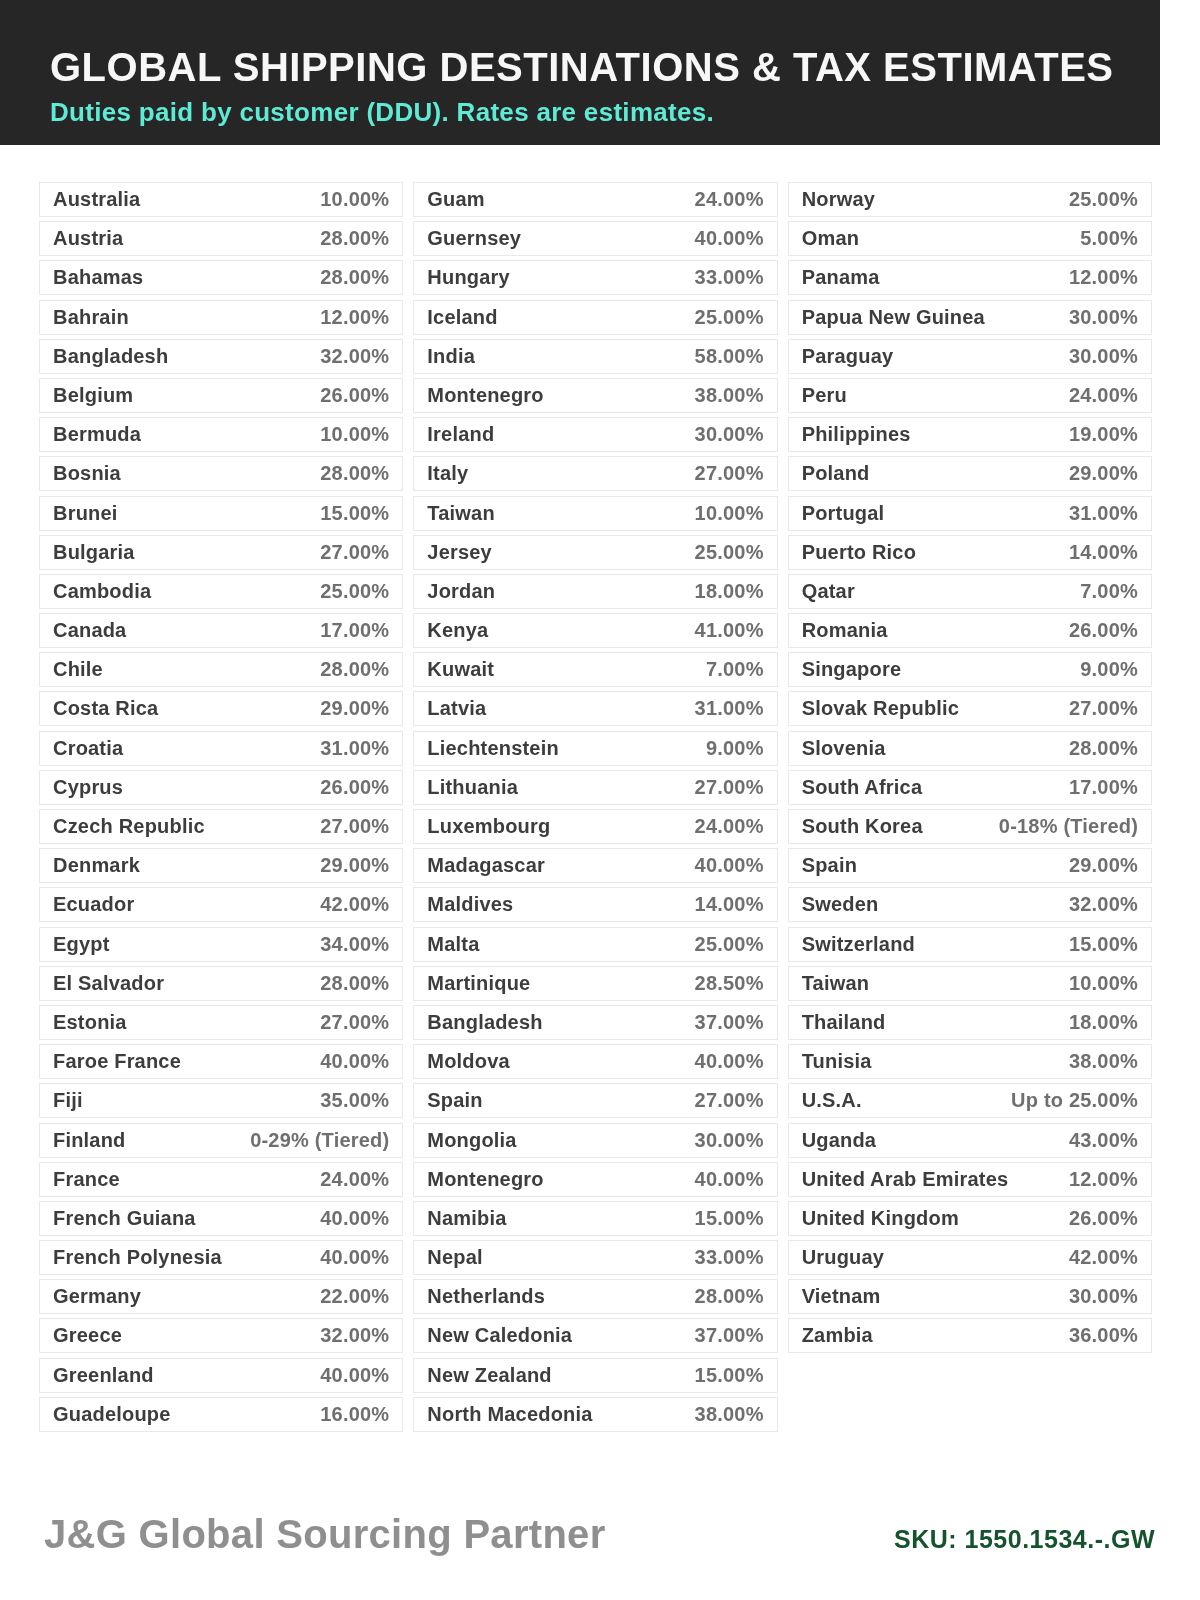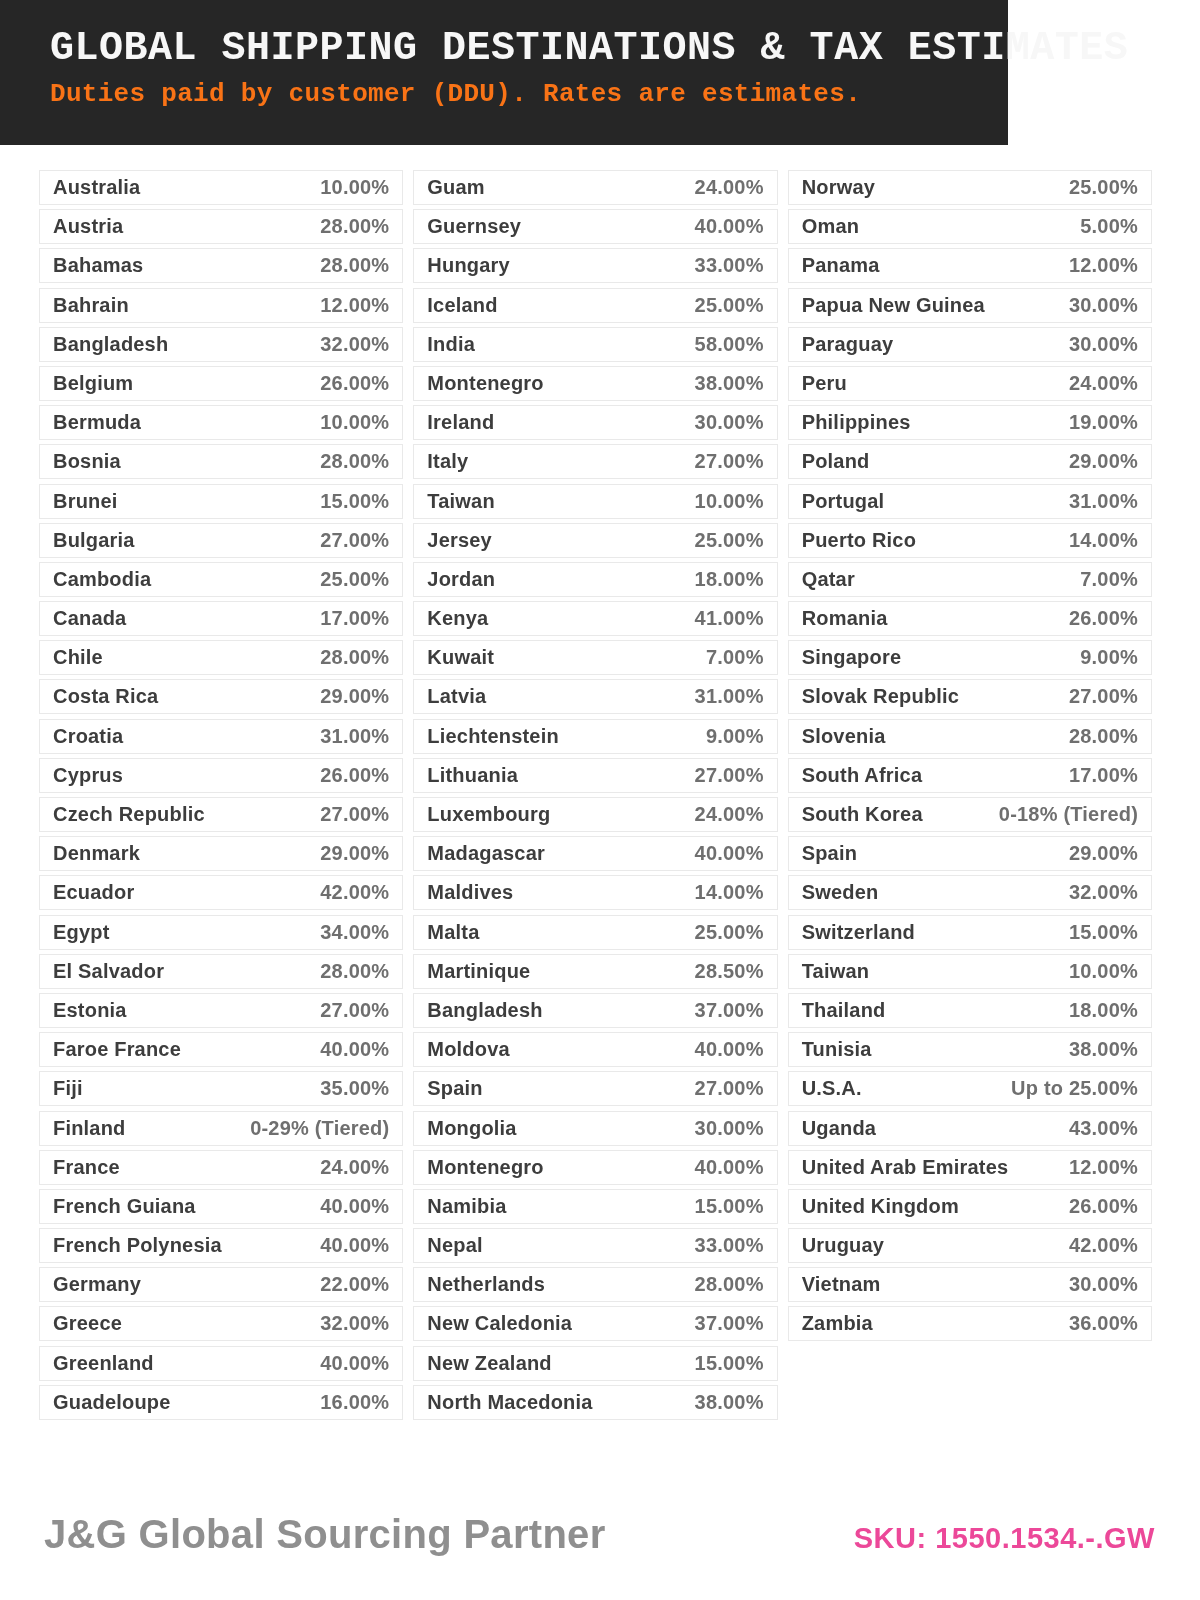--- a/index.html
+++ b/index.html
@@ -9,45 +9,44 @@
     font-family: "Liberation Sans", "DejaVu Sans", sans-serif;
   }
   body {
     position: relative;
     height: 1600px;
     overflow: hidden;
   }
 
   
   .header {
-    width: 1008px;
+    width: 1160px;
     height: 145px;
     background: #262626;
-    padding: 28px 50px 0 50px;
-    font-family: Liberation Mono, monospace;
+    padding: 46px 50px 0 50px;
   }
   .header h1 {
     color: #f7f7f7;
     font-size: 40px;
     font-weight: 800;
     letter-spacing: 0.5px;
     line-height: 1.05;
     white-space: nowrap;
   }
   .header p {
     margin-top: 9px;
-    color: #f97316;
+    color: #5eead4;
     font-size: 26px;
     font-weight: 700;
     letter-spacing: 0.3px;
   }
 
   
   .table {
-    margin: 25px 48px 0 39px;
+    margin: 37px 48px 0 39px;
     display: grid;
     grid-template-columns: 1fr 1fr 1fr;
     column-gap: 10px;
     align-items: start;
   }
   .col {
     display: flex;
     flex-direction: column;
     row-gap: 4.2px;
   }
@@ -85,22 +84,22 @@
     justify-content: space-between;
     align-items: baseline;
   }
   .brand {
     color: #8f8f8f;
     font-size: 40px;
     font-weight: 800;
     letter-spacing: 0.3px;
   }
   .sku {
-    color: #ec4899;
-    font-size: 29px;
+    color: #14532d;
+    font-size: 25px;
     font-weight: 700;
     letter-spacing: 0.5px;
   }
 </style>
 </head>
 <body>
 
 <header class="header">
   <h1>GLOBAL SHIPPING DESTINATIONS &amp; TAX ESTIMATES</h1>
   <p>Duties paid by customer (DDU). Rates are estimates.</p>

